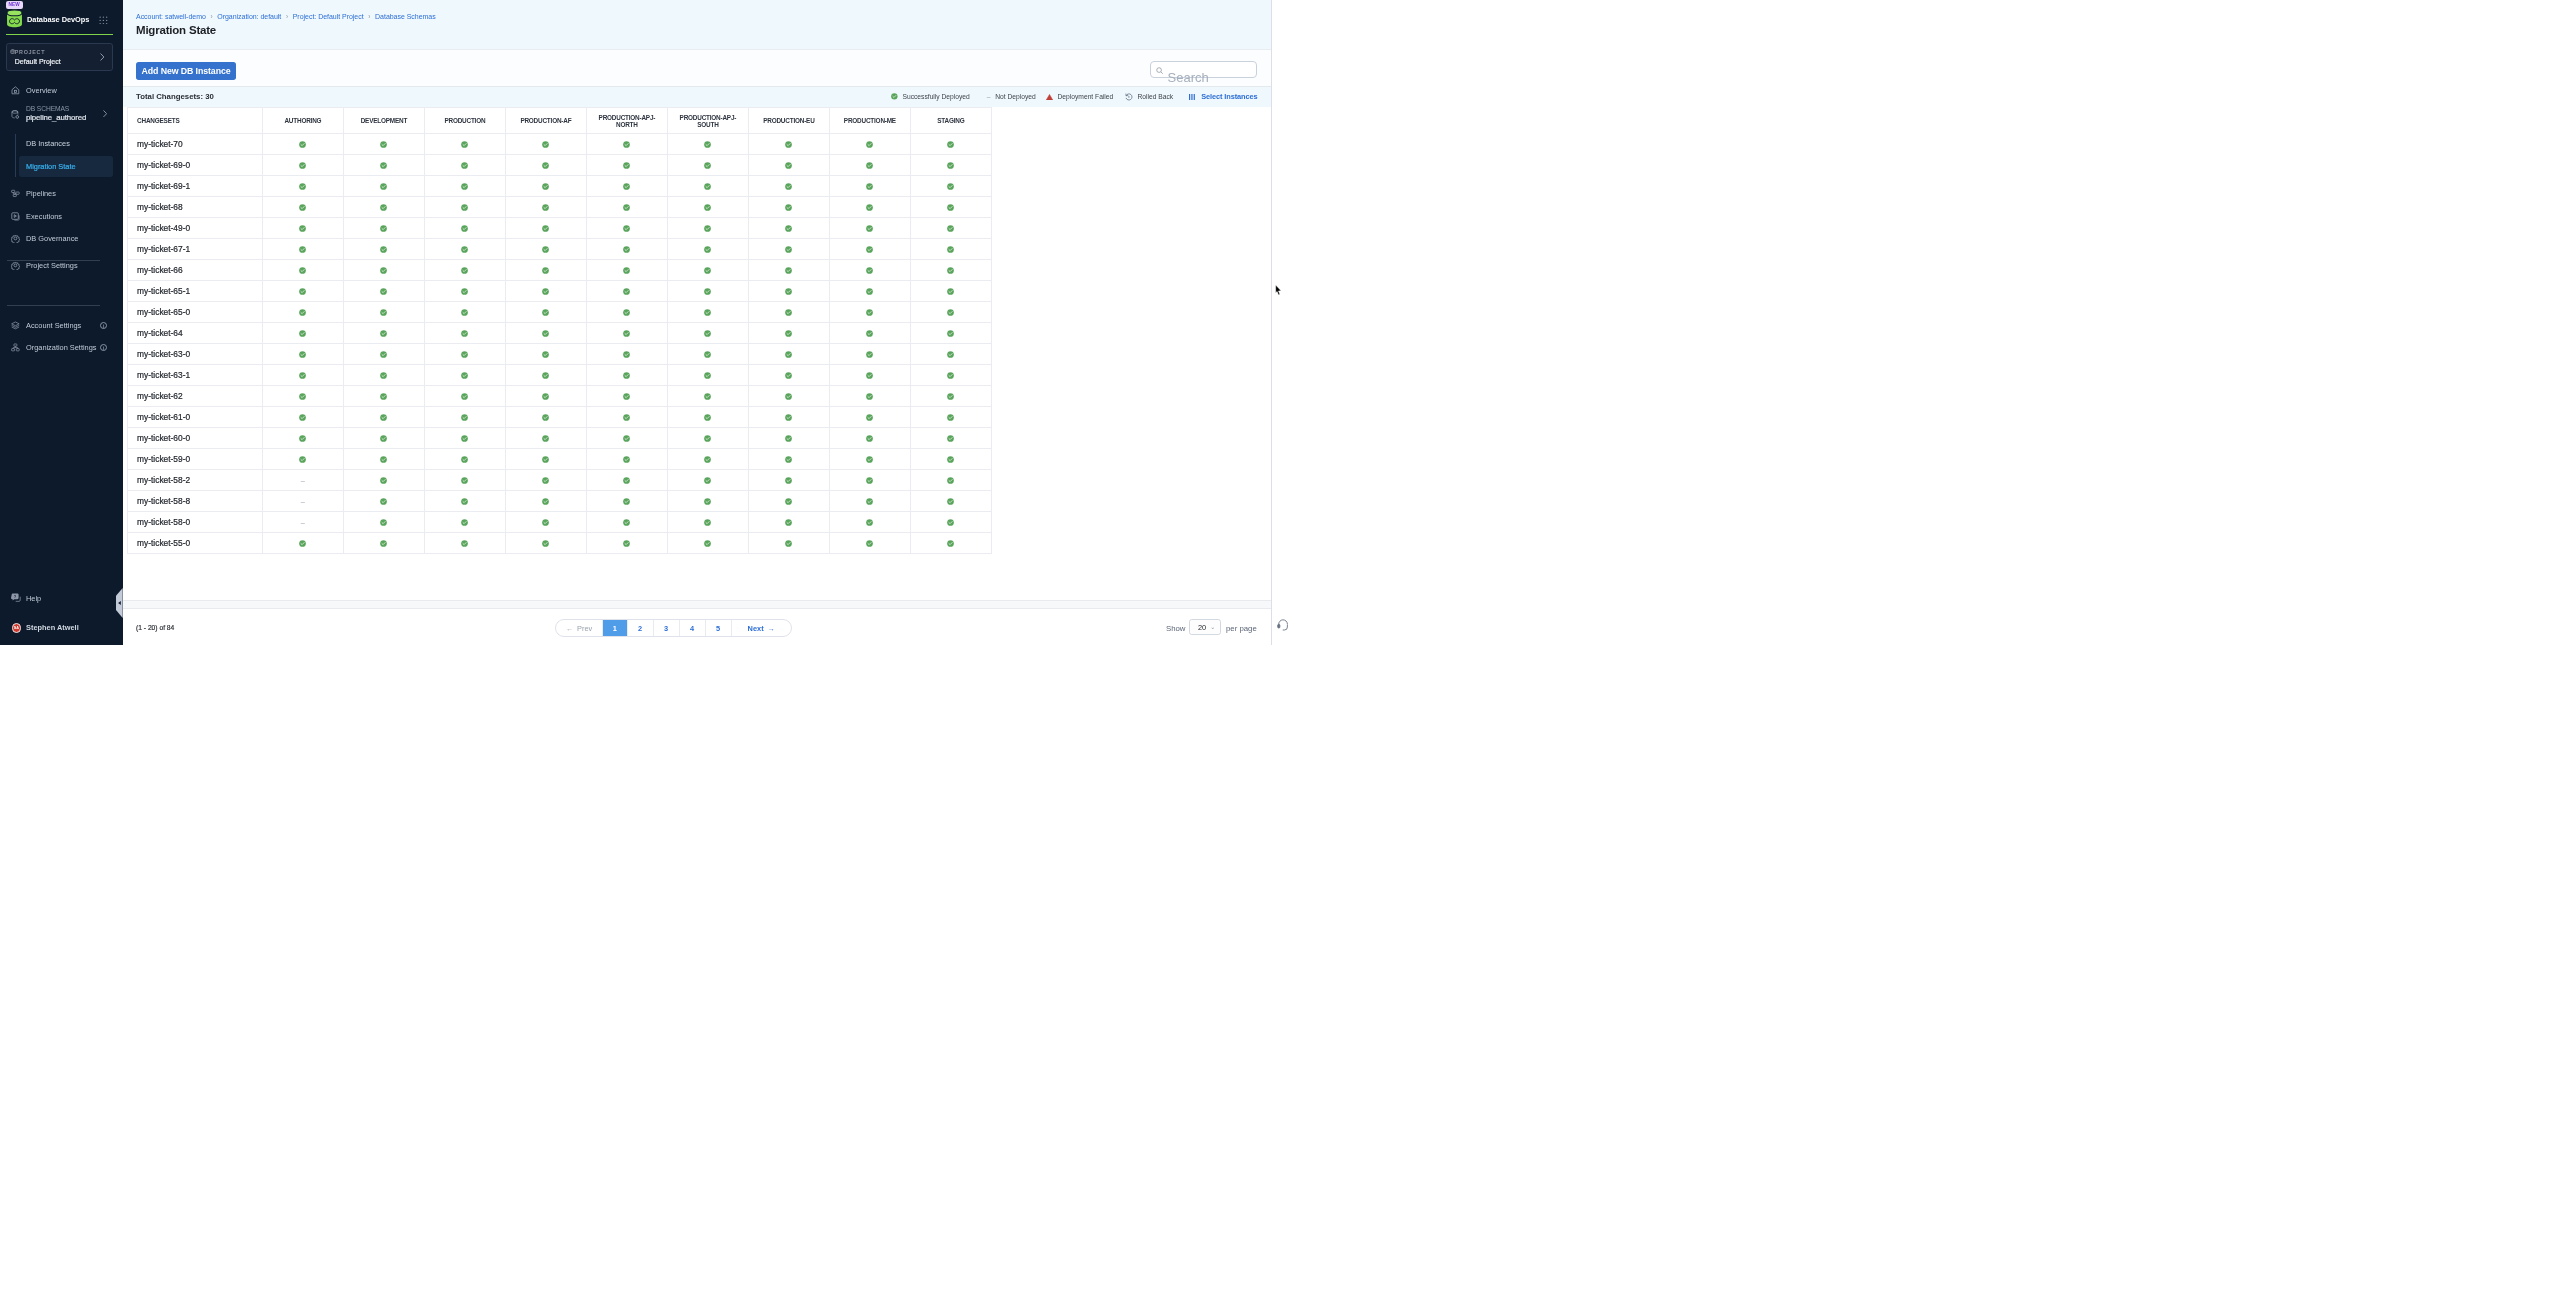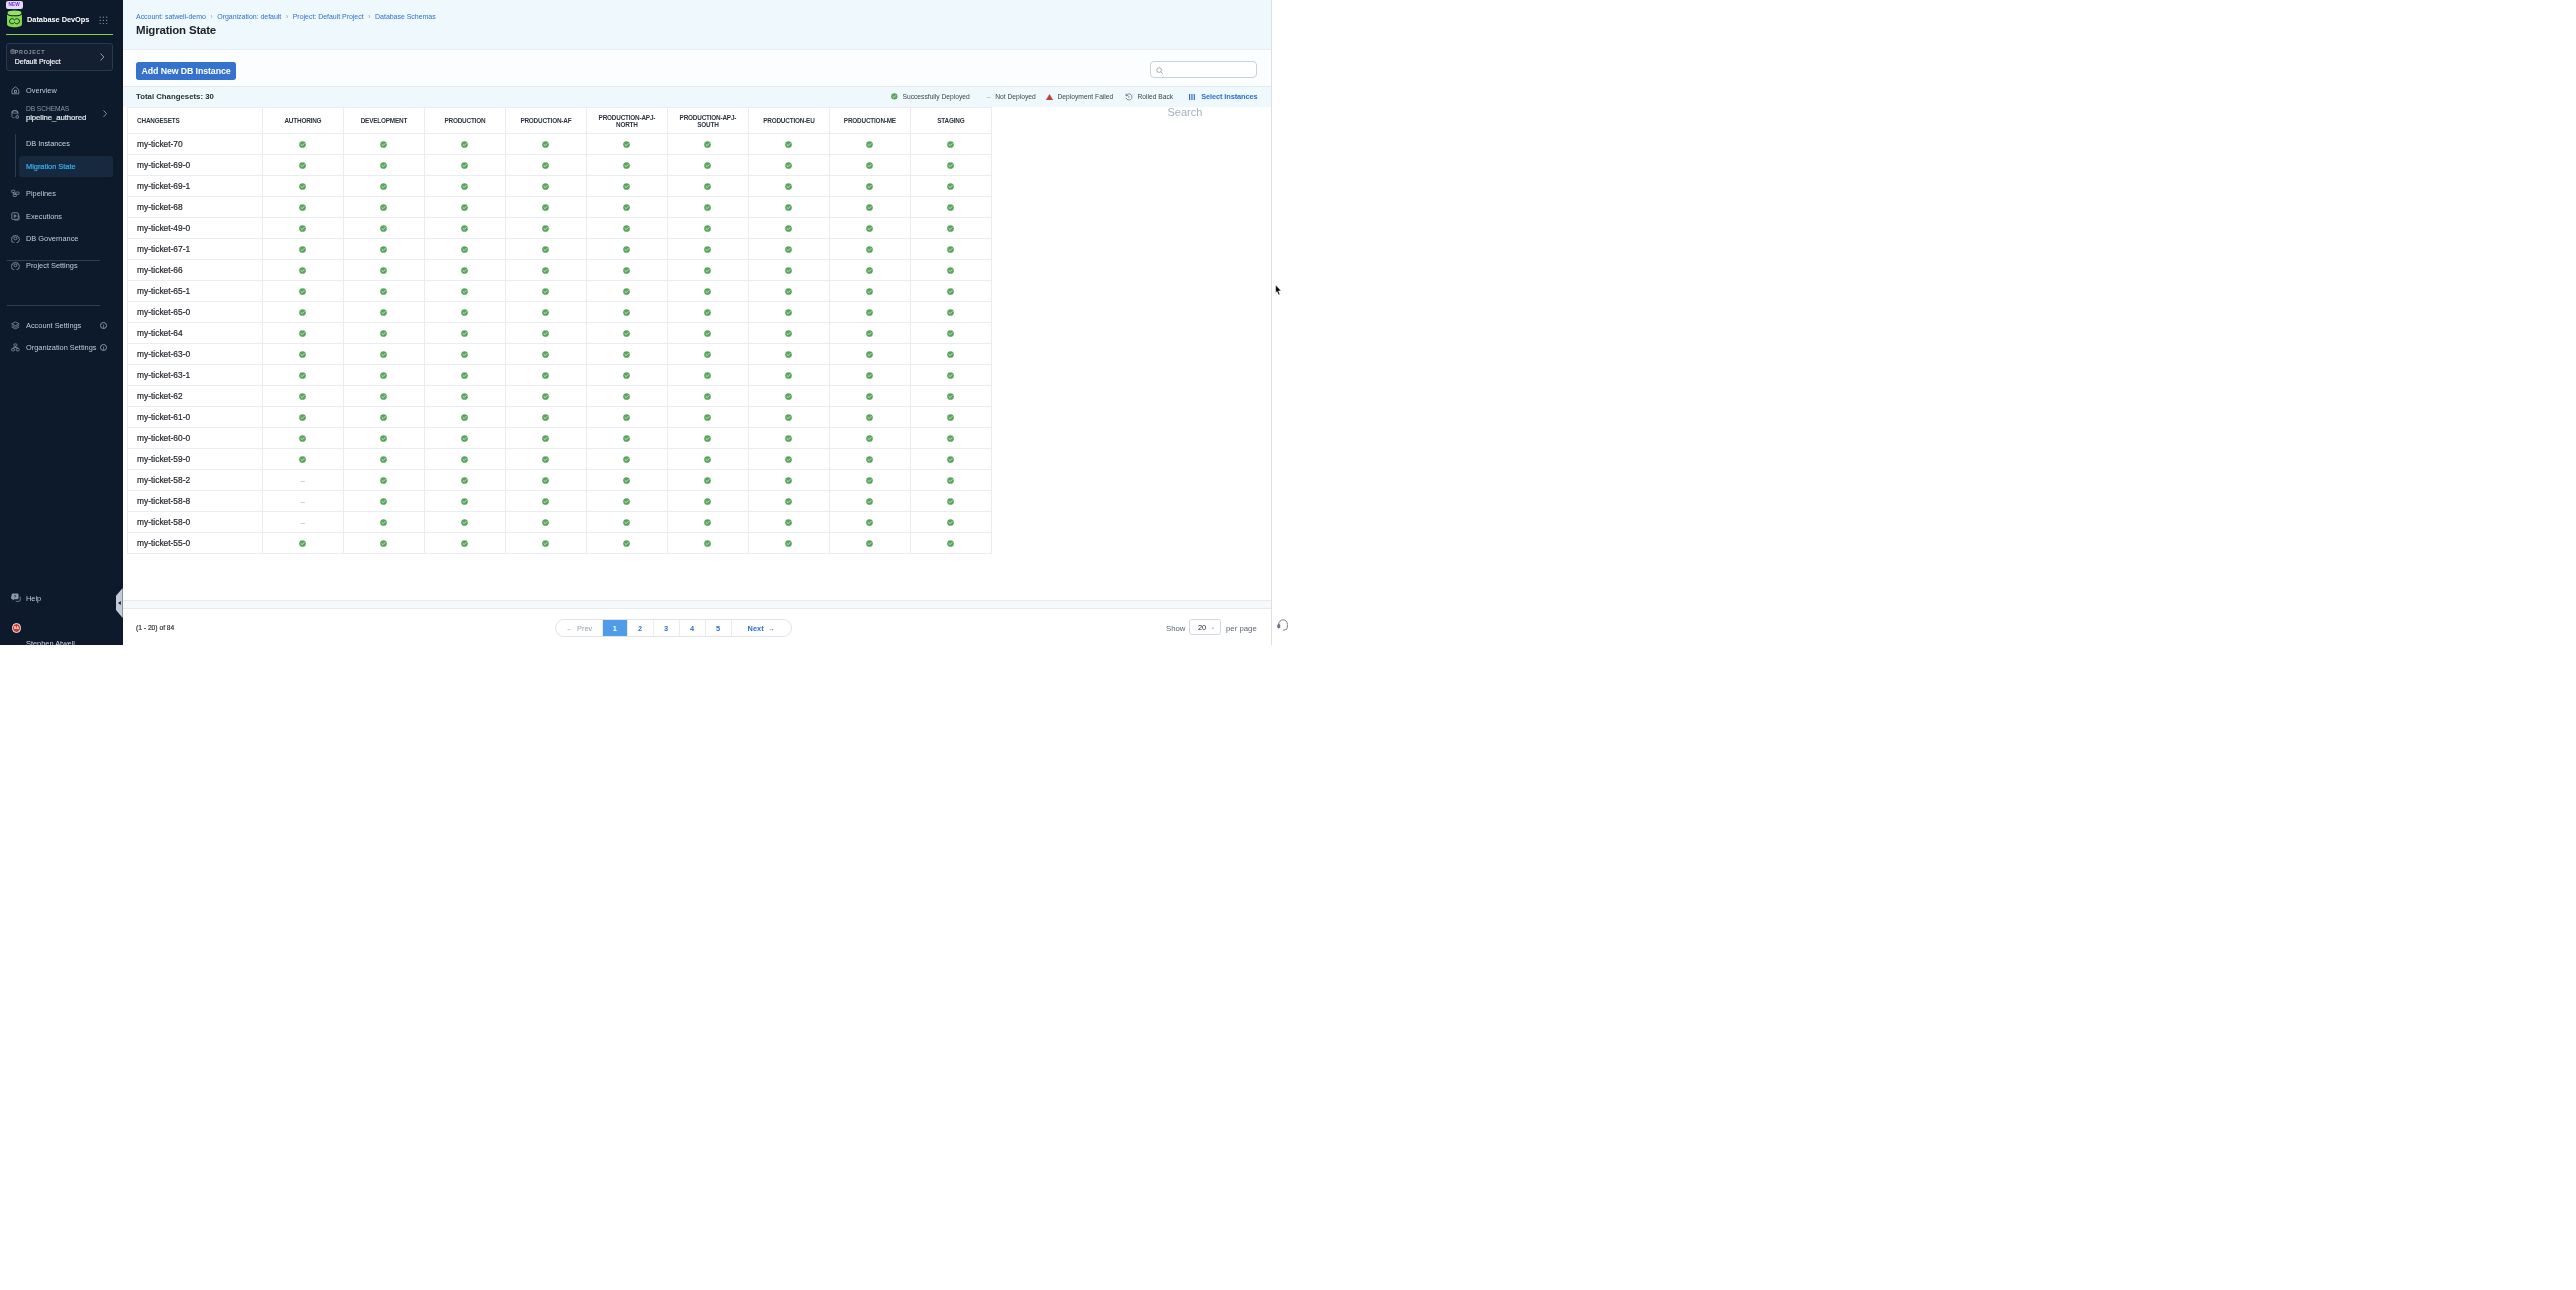--- a/index.html
+++ b/index.html
@@ -35,38 +35,38 @@
   .infoi { position:absolute; left:100px; width:7.4px; height:7.4px; border:0.7px solid #8a94a4; border-radius:50%;
     color:#8a94a4; font-size:5px; display:flex; align-items:center; justify-content:center; font-weight:600;}
 
   .collapsetab { position:absolute; left:116px; top:588px; }
   .helpit { position:absolute; left:0; top:589px; width:123px; height:19px; }
   .helpit .tx { position:absolute; left:26px; top:5px; color:#c3cbd6; font-size:7.4px; font-weight:500;}
   .userit { position:absolute; left:0; top:618px; width:123px; height:19.6px; }
   .avatar { position:absolute; left:11.5px; top:5px; width:9.8px; height:9.8px; border-radius:50%;
     background:#d0392d; border:0.5px solid #ece7e4; color:#fff; font-size:3.7px; font-weight:700;
     display:flex; align-items:center; justify-content:center; letter-spacing:0.1px;}
-  .username { position:absolute; left:26px; top:5.4px; color:#cfd6df; font-size:7.4px; font-weight:400;margin-top:16px;}
+  .username { position:absolute; left:26px; top:5.4px; color:#cfd6df; font-size:7.4px; font-weight:700;}
 
   
   #main { position:absolute; left:123px; top:0; width:1165px; height:645px; background:#fff; }
   .hdrband { position:absolute; left:0; top:0; width:1148px; height:49px; background:#eff8fd; }
   .crumbs { position:absolute; left:13px; top:12.5px; font-size:7px; letter-spacing:-0.03px;}
   .crumbs a { color:#2d6fd6; text-decoration:none; }
   .crumbs .sep { color:#8e97a2; margin:0 4.7px; font-size:6.4px; }
   .h1 { position:absolute; left:13px; top:24px; font-size:11.5px; font-weight:700; color:#1d2025; letter-spacing:-0.2px;}
 
   .toolbar { position:absolute; left:0; top:49px; width:1148px; height:38px; background:#fcfdfe;
     border-top:0.7px solid #e9edf1; border-bottom:0.7px solid #e4e9ee;padding-left:18px; }
   .addbtn { position:absolute; left:13px; top:11.5px; width:100px; height:18.5px; background:#3572cd;
     border-radius:2.7px; color:#fff; font-size:8.8px; font-weight:700; display:flex; align-items:center;
     justify-content:center; letter-spacing:-0.1px;}
   .search { position:absolute; left:1027px; top:11px; width:107px; height:17px; background:#fff;
     border:0.7px solid #c9d1dd; border-radius:4px; }
-  .search .ph { position:absolute; left:16.5px; top:8px; color:#a6afbc; font-size:11px;margin-top:36px; }
+  .search .ph { position:absolute; left:16.5px; top:8px; color:#a6afbc; font-size:13px; }
 
   .csband { position:absolute; left:0; top:87px; width:1148px; height:19.5px; background:#eff8fd; }
   .cslabel { position:absolute; left:13px; top:4.7px; font-size:7.8px; font-weight:700; color:#2b2f36; letter-spacing:0;}
   .legend { position:absolute; right:0px; top:0; height:19.5px; display:flex; align-items:center; }
   .legend .t { color:#3f454d; font-size:6.7px; letter-spacing:0;}
   .legend .tb { color:#2d6fd6; font-size:7.4px; font-weight:700; letter-spacing:-0.1px;}
 
   
   #tbl { position:absolute; left:3.9px; top:107px; border-collapse:collapse; table-layout:fixed; }
   #tbl col.c0 { width:135px; }

